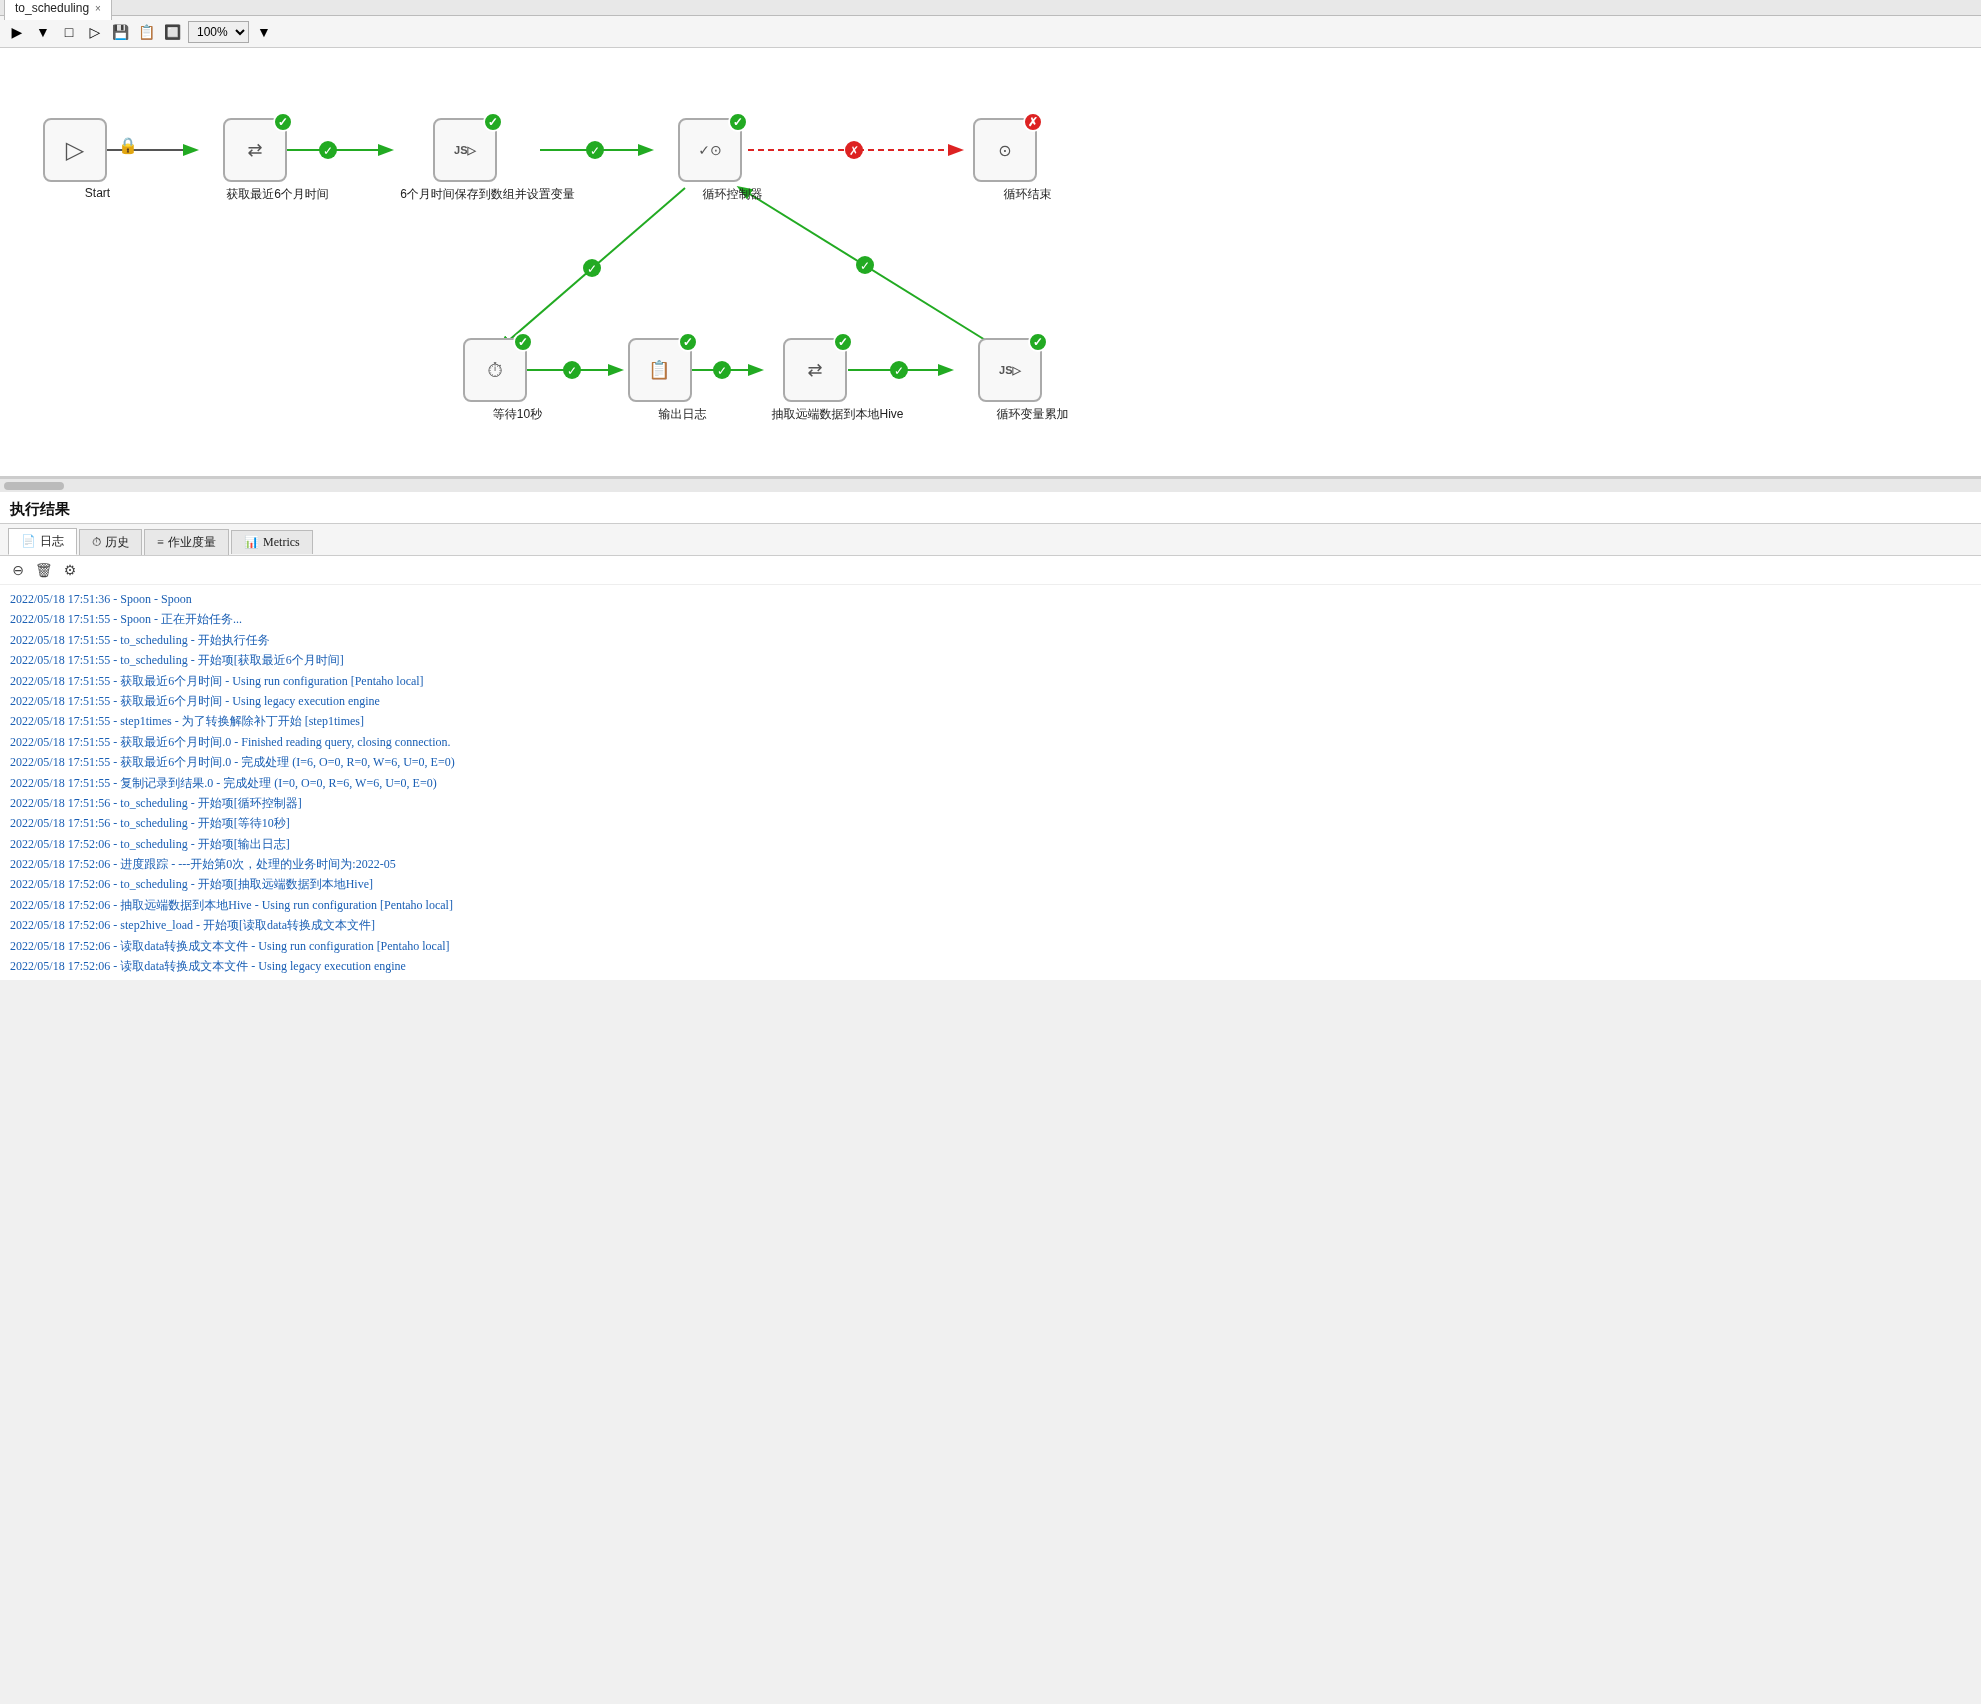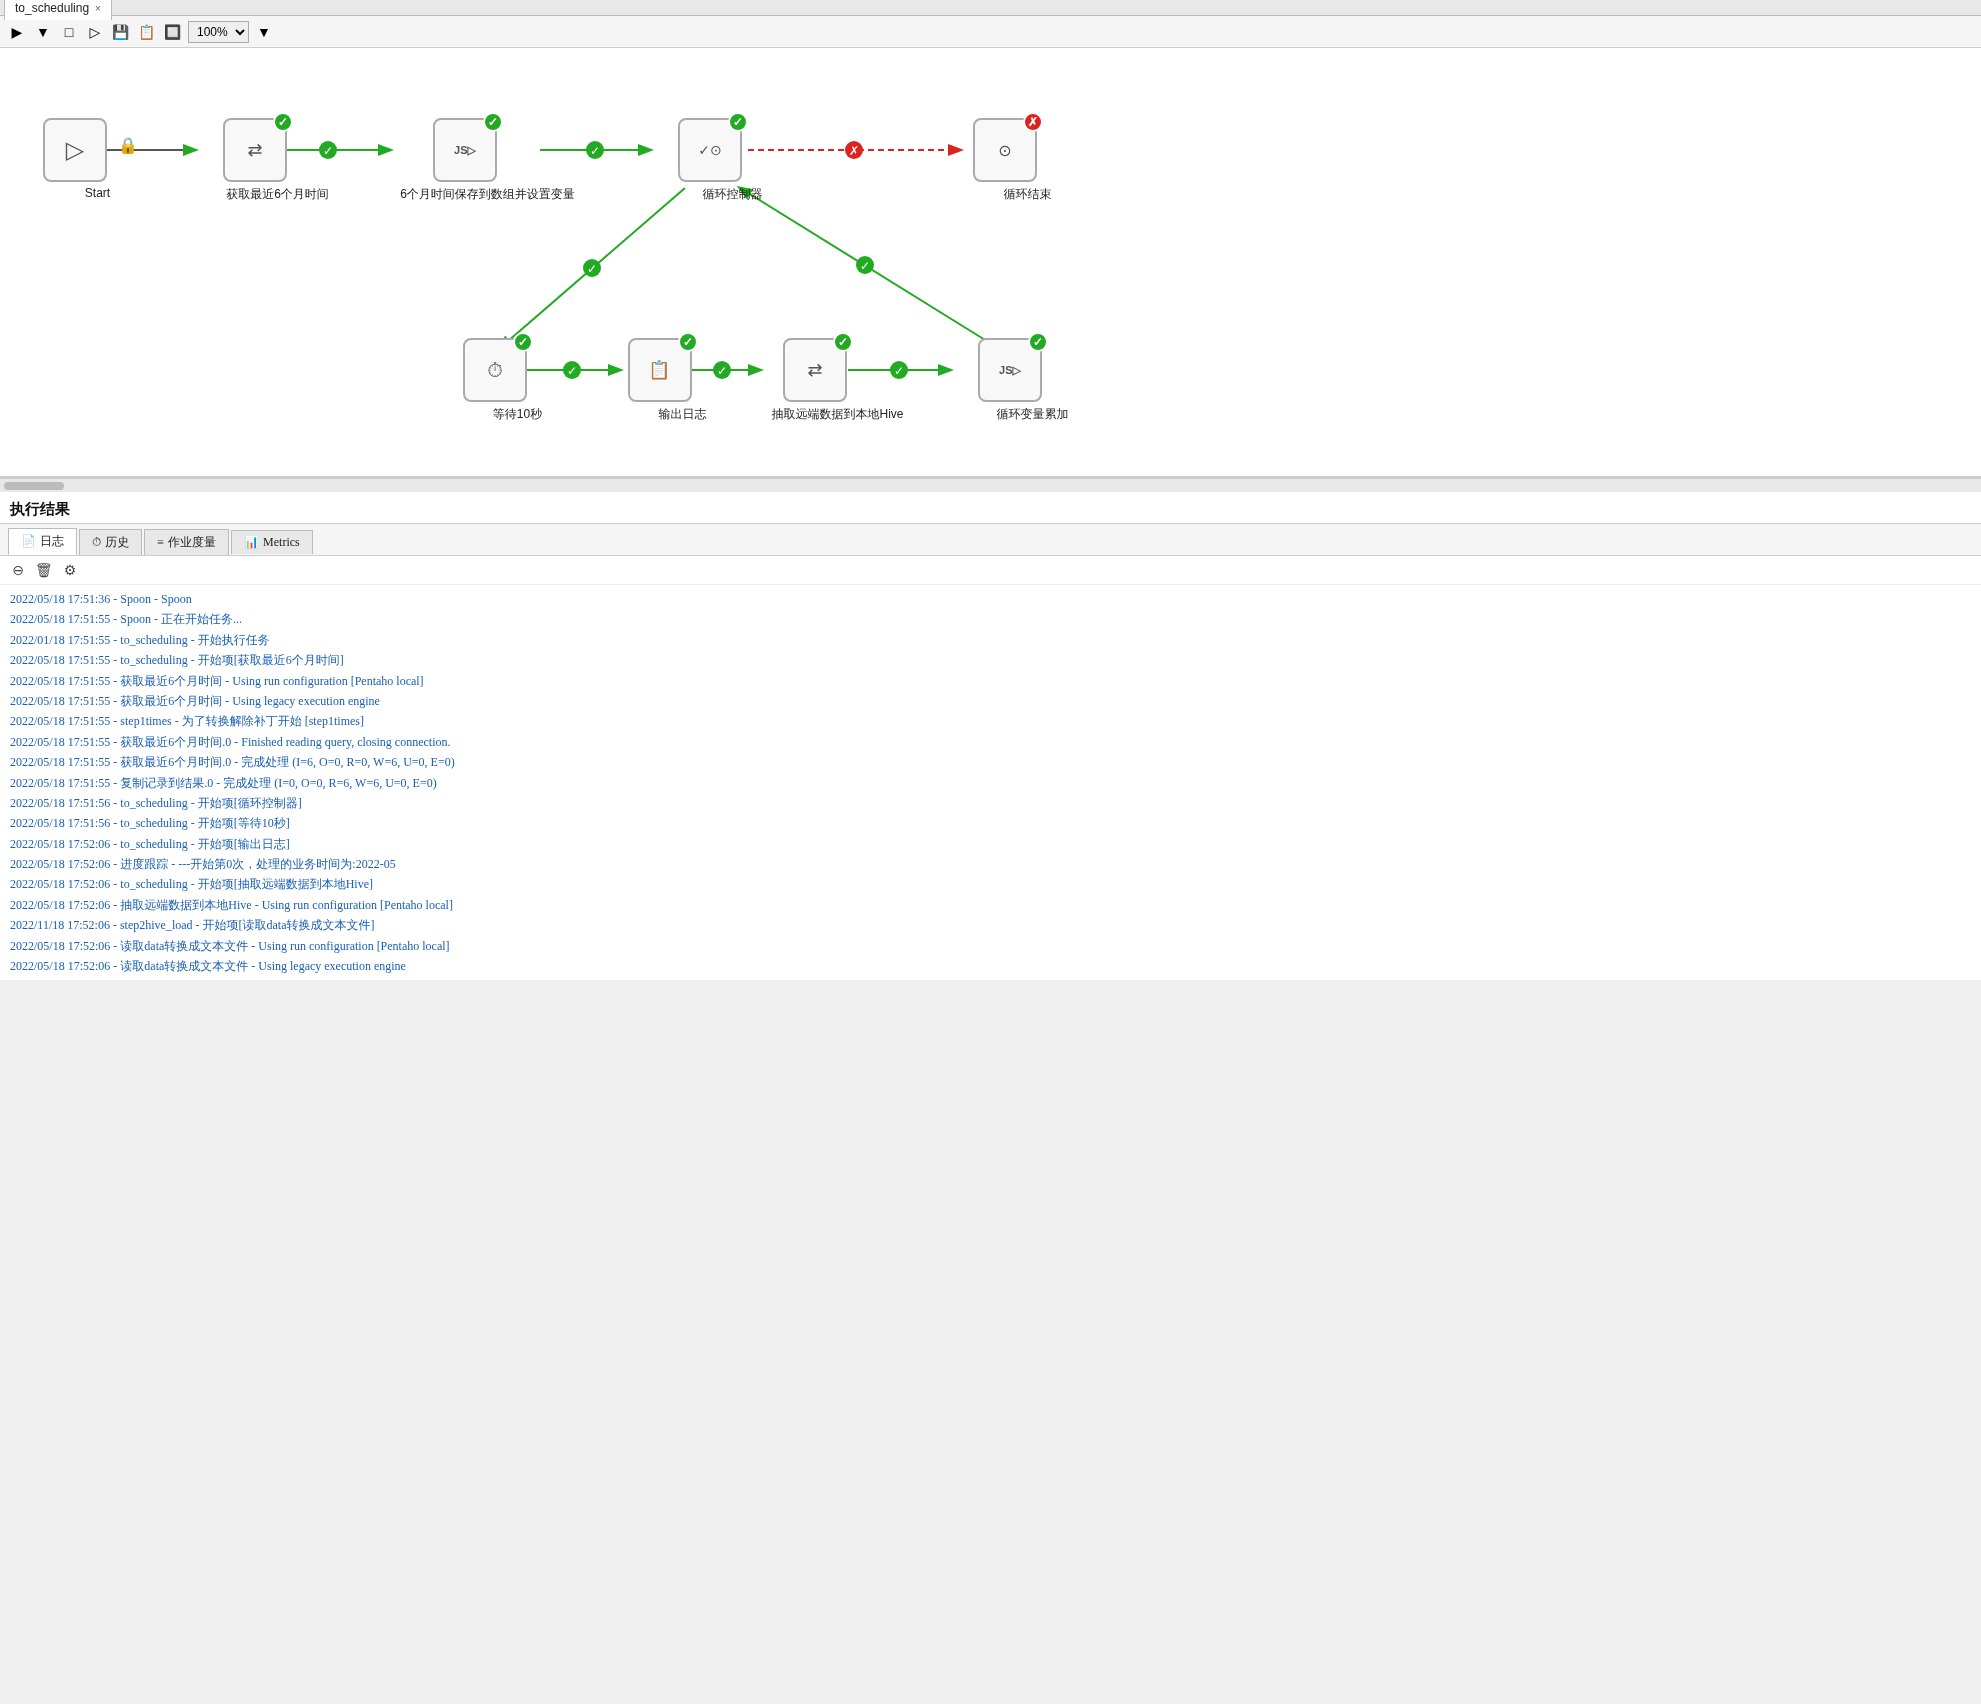--- a/index.html
+++ b/index.html
@@ -383,31 +383,31 @@
 
   <div class="log-toolbar">
     <div class="log-toolbar-btn" title="Clear">⊖</div>
     <div class="log-toolbar-btn" title="Delete">🗑</div>
     <div class="log-toolbar-btn" title="Settings">⚙</div>
   </div>
 
   <div class="log-content" id="log-content-area">
   <div class="log-line">2022/05/18 17:51:36 - Spoon - Spoon</div>
       <div class="log-line">2022/05/18 17:51:55 - Spoon - 正在开始任务...</div>
-      <div class="log-line">2022/01/18 17:51:55 - to_scheduling - 开始执行任务</div>
+      <div class="log-line">2022/05/18 17:51:55 - to_scheduling - 开始执行任务</div>
       <div class="log-line">2022/05/18 17:51:55 - to_scheduling - 开始项[获取最近6个月时间]</div>
       <div class="log-line">2022/05/18 17:51:55 - 获取最近6个月时间 - Using run configuration [Pentaho local]</div>
       <div class="log-line">2022/05/18 17:51:55 - 获取最近6个月时间 - Using legacy execution engine</div>
       <div class="log-line">2022/05/18 17:51:55 - step1times - 为了转换解除补丁开始  [step1times]</div>
       <div class="log-line">2022/05/18 17:51:55 - 获取最近6个月时间.0 - Finished reading query, closing connection.</div>
       <div class="log-line">2022/05/18 17:51:55 - 获取最近6个月时间.0 - 完成处理 (I=6, O=0, R=0, W=6, U=0, E=0)</div>
       <div class="log-line">2022/05/18 17:51:55 - 复制记录到结果.0 - 完成处理 (I=0, O=0, R=6, W=6, U=0, E=0)</div>
       <div class="log-line">2022/05/18 17:51:56 - to_scheduling - 开始项[循环控制器]</div>
       <div class="log-line">2022/05/18 17:51:56 - to_scheduling - 开始项[等待10秒]</div>
       <div class="log-line">2022/05/18 17:52:06 - to_scheduling - 开始项[输出日志]</div>
       <div class="log-line">2022/05/18 17:52:06 - 进度跟踪 - ---开始第0次，处理的业务时间为:2022-05</div>
       <div class="log-line">2022/05/18 17:52:06 - to_scheduling - 开始项[抽取远端数据到本地Hive]</div>
       <div class="log-line">2022/05/18 17:52:06 - 抽取远端数据到本地Hive - Using run configuration [Pentaho local]</div>
-      <div class="log-line">2022/11/18 17:52:06 - step2hive_load - 开始项[读取data转换成文本文件]</div>
+      <div class="log-line">2022/05/18 17:52:06 - step2hive_load - 开始项[读取data转换成文本文件]</div>
       <div class="log-line">2022/05/18 17:52:06 - 读取data转换成文本文件 - Using run configuration [Pentaho local]</div>
       <div class="log-line">2022/05/18 17:52:06 - 读取data转换成文本文件 - Using legacy execution engine</div>
     </div>
 </div>
 
 </body></html>

